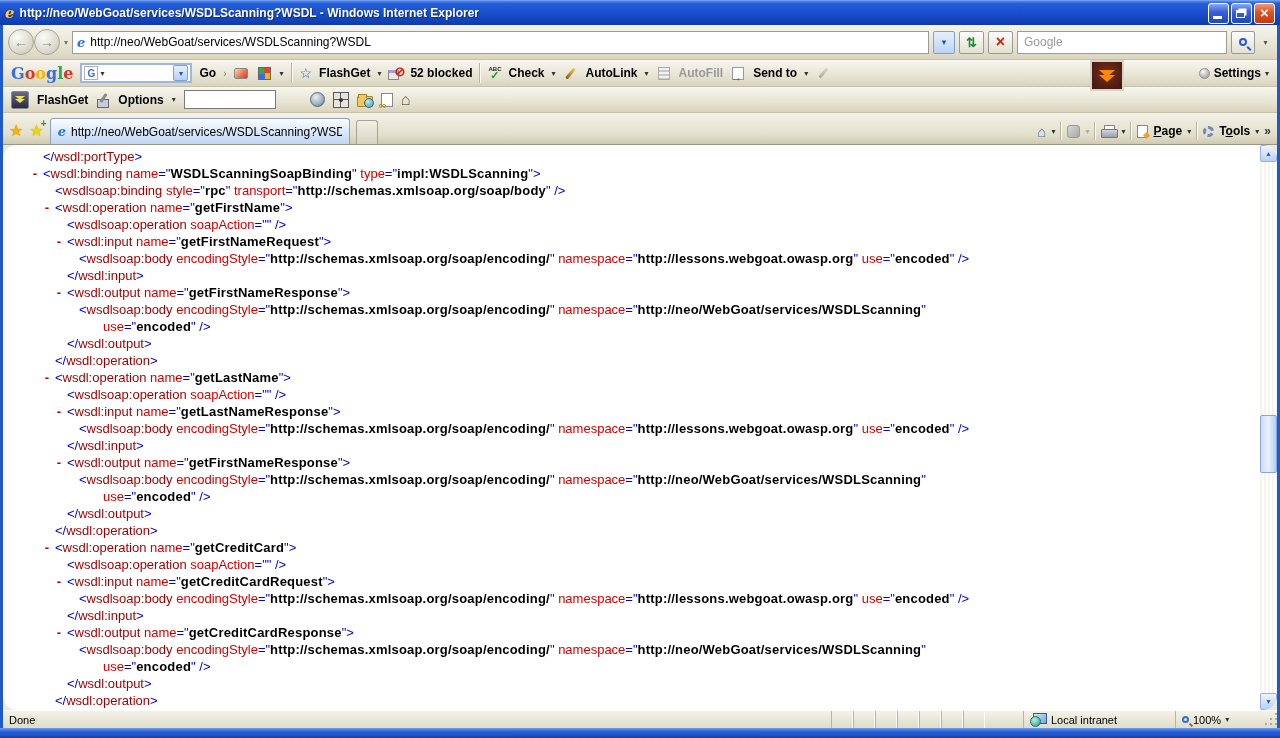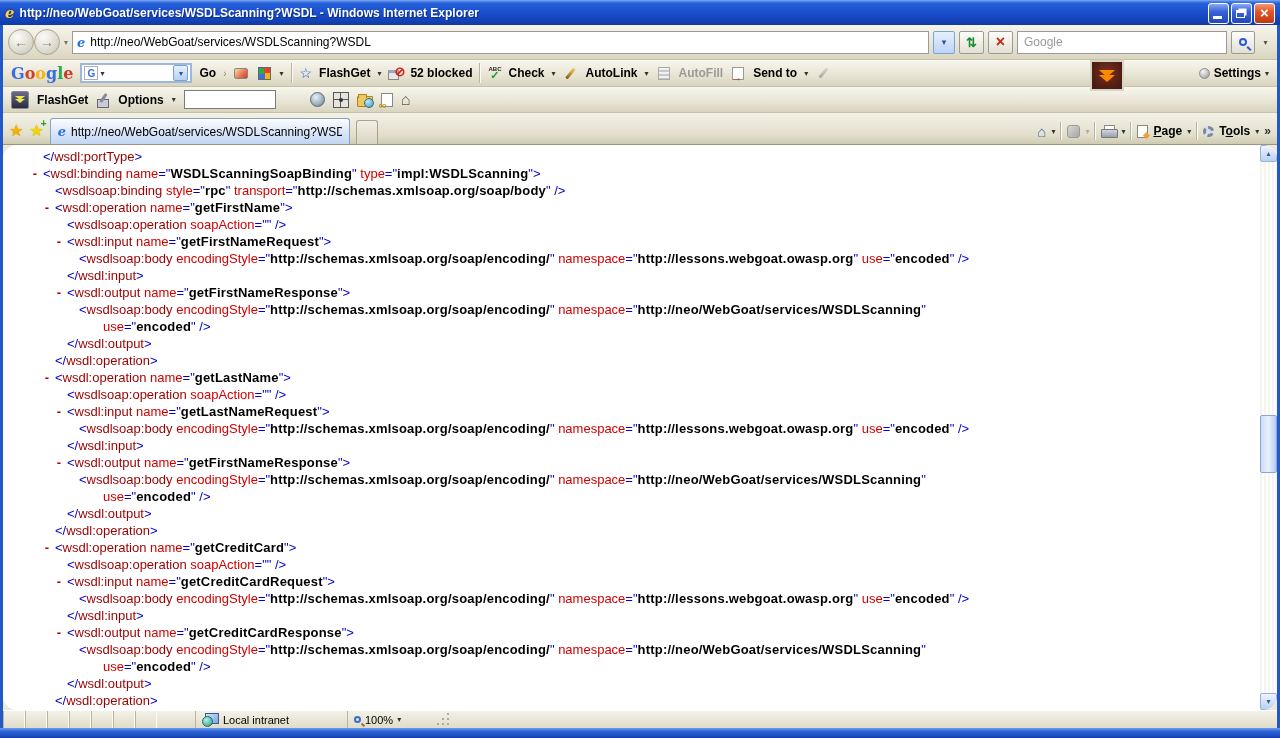--- a/index.html
+++ b/index.html
@@ -410,21 +410,21 @@
           <div class="xline" style="padding-left: 64px;"><span class="xmk" style="left: 51px;">-</span><span class="xm">&lt;</span><span class="xe">wsdl:input</span><span class="xa"> name</span><span class="xm">="</span><span class="xv">getFirstNameRequest</span><span class="xm">"&gt;</span></div>
           <div class="xline" style="padding-left: 76px;"><span class="xm">&lt;</span><span class="xe">wsdlsoap:body</span><span class="xa"> encodingStyle</span><span class="xm">="</span><span class="xv">http://schemas.xmlsoap.org/soap/encoding/</span><span class="xm">"</span><span class="xa"> namespace</span><span class="xm">="</span><span class="xv">http://lessons.webgoat.owasp.org</span><span class="xm">"</span><span class="xa"> use</span><span class="xm">="</span><span class="xv">encoded</span><span class="xm">" /&gt;</span></div>
           <div class="xline" style="padding-left: 64px;"><span class="xm">&lt;/</span><span class="xe">wsdl:input</span><span class="xm">&gt;</span></div>
           <div class="xline" style="padding-left: 64px;"><span class="xmk" style="left: 51px;">-</span><span class="xm">&lt;</span><span class="xe">wsdl:output</span><span class="xa"> name</span><span class="xm">="</span><span class="xv">getFirstNameResponse</span><span class="xm">"&gt;</span></div>
           <div class="xline" style="padding-left: 76px;"><span class="xm">&lt;</span><span class="xe">wsdlsoap:body</span><span class="xa"> encodingStyle</span><span class="xm">="</span><span class="xv">http://schemas.xmlsoap.org/soap/encoding/</span><span class="xm">"</span><span class="xa"> namespace</span><span class="xm">="</span><span class="xv">http://neo/WebGoat/services/WSDLScanning</span><span class="xm">"</span></div>
           <div class="xline" style="padding-left: 100px;"><span class="xa">use</span><span class="xm">="</span><span class="xv">encoded</span><span class="xm">" /&gt;</span></div>
           <div class="xline" style="padding-left: 64px;"><span class="xm">&lt;/</span><span class="xe">wsdl:output</span><span class="xm">&gt;</span></div>
           <div class="xline" style="padding-left: 52px;"><span class="xm">&lt;/</span><span class="xe">wsdl:operation</span><span class="xm">&gt;</span></div>
           <div class="xline" style="padding-left: 52px;"><span class="xmk" style="left: 39px;">-</span><span class="xm">&lt;</span><span class="xe">wsdl:operation</span><span class="xa"> name</span><span class="xm">="</span><span class="xv">getLastName</span><span class="xm">"&gt;</span></div>
           <div class="xline" style="padding-left: 64px;"><span class="xm">&lt;</span><span class="xe">wsdlsoap:operation</span><span class="xa"> soapAction</span><span class="xm">="" /&gt;</span></div>
-          <div class="xline" style="padding-left: 64px;"><span class="xmk" style="left: 51px;">-</span><span class="xm">&lt;</span><span class="xe">wsdl:input</span><span class="xa"> name</span><span class="xm">="</span><span class="xv">getLastNameRequest</span><span class="xm">"&gt;</span></div>
+          <div class="xline" style="padding-left: 64px;"><span class="xmk" style="left: 51px;">-</span><span class="xm">&lt;</span><span class="xe">wsdl:input</span><span class="xa"> name</span><span class="xm">="</span><span class="xv">getLastNameResponse</span><span class="xm">"&gt;</span></div>
           <div class="xline" style="padding-left: 76px;"><span class="xm">&lt;</span><span class="xe">wsdlsoap:body</span><span class="xa"> encodingStyle</span><span class="xm">="</span><span class="xv">http://schemas.xmlsoap.org/soap/encoding/</span><span class="xm">"</span><span class="xa"> namespace</span><span class="xm">="</span><span class="xv">http://lessons.webgoat.owasp.org</span><span class="xm">"</span><span class="xa"> use</span><span class="xm">="</span><span class="xv">encoded</span><span class="xm">" /&gt;</span></div>
           <div class="xline" style="padding-left: 64px;"><span class="xm">&lt;/</span><span class="xe">wsdl:input</span><span class="xm">&gt;</span></div>
           <div class="xline" style="padding-left: 64px;"><span class="xmk" style="left: 51px;">-</span><span class="xm">&lt;</span><span class="xe">wsdl:output</span><span class="xa"> name</span><span class="xm">="</span><span class="xv">getFirstNameResponse</span><span class="xm">"&gt;</span></div>
           <div class="xline" style="padding-left: 76px;"><span class="xm">&lt;</span><span class="xe">wsdlsoap:body</span><span class="xa"> encodingStyle</span><span class="xm">="</span><span class="xv">http://schemas.xmlsoap.org/soap/encoding/</span><span class="xm">"</span><span class="xa"> namespace</span><span class="xm">="</span><span class="xv">http://neo/WebGoat/services/WSDLScanning</span><span class="xm">"</span></div>
           <div class="xline" style="padding-left: 100px;"><span class="xa">use</span><span class="xm">="</span><span class="xv">encoded</span><span class="xm">" /&gt;</span></div>
           <div class="xline" style="padding-left: 64px;"><span class="xm">&lt;/</span><span class="xe">wsdl:output</span><span class="xm">&gt;</span></div>
           <div class="xline" style="padding-left: 52px;"><span class="xm">&lt;/</span><span class="xe">wsdl:operation</span><span class="xm">&gt;</span></div>
           <div class="xline" style="padding-left: 52px;"><span class="xmk" style="left: 39px;">-</span><span class="xm">&lt;</span><span class="xe">wsdl:operation</span><span class="xa"> name</span><span class="xm">="</span><span class="xv">getCreditCard</span><span class="xm">"&gt;</span></div>
           <div class="xline" style="padding-left: 64px;"><span class="xm">&lt;</span><span class="xe">wsdlsoap:operation</span><span class="xa"> soapAction</span><span class="xm">="" /&gt;</span></div>
           <div class="xline" style="padding-left: 64px;"><span class="xmk" style="left: 51px;">-</span><span class="xm">&lt;</span><span class="xe">wsdl:input</span><span class="xa"> name</span><span class="xm">="</span><span class="xv">getCreditCardRequest</span><span class="xm">"&gt;</span></div>
@@ -441,20 +441,23 @@
             <span>▴</span>
           </div>
         <div class="sb-thumb"></div>
         <div class="sb-btn down">
             <span>▾</span>
           </div>
       </div>
     </div>
 
     <div class="statusbar">
+      <div class="st-main">
+          <span>Done</span>
+        </div>
       <div class="st-pane"></div>
       <div class="st-pane"></div>
       <div class="st-pane"></div>
       <div class="st-pane"></div>
       <div class="st-pane"></div>
       <div class="st-pane"></div>
       <div class="st-pane"></div>
       <div class="st-zone">
         <span class="zone-icon"></span>
         <span>Local intranet</span>

